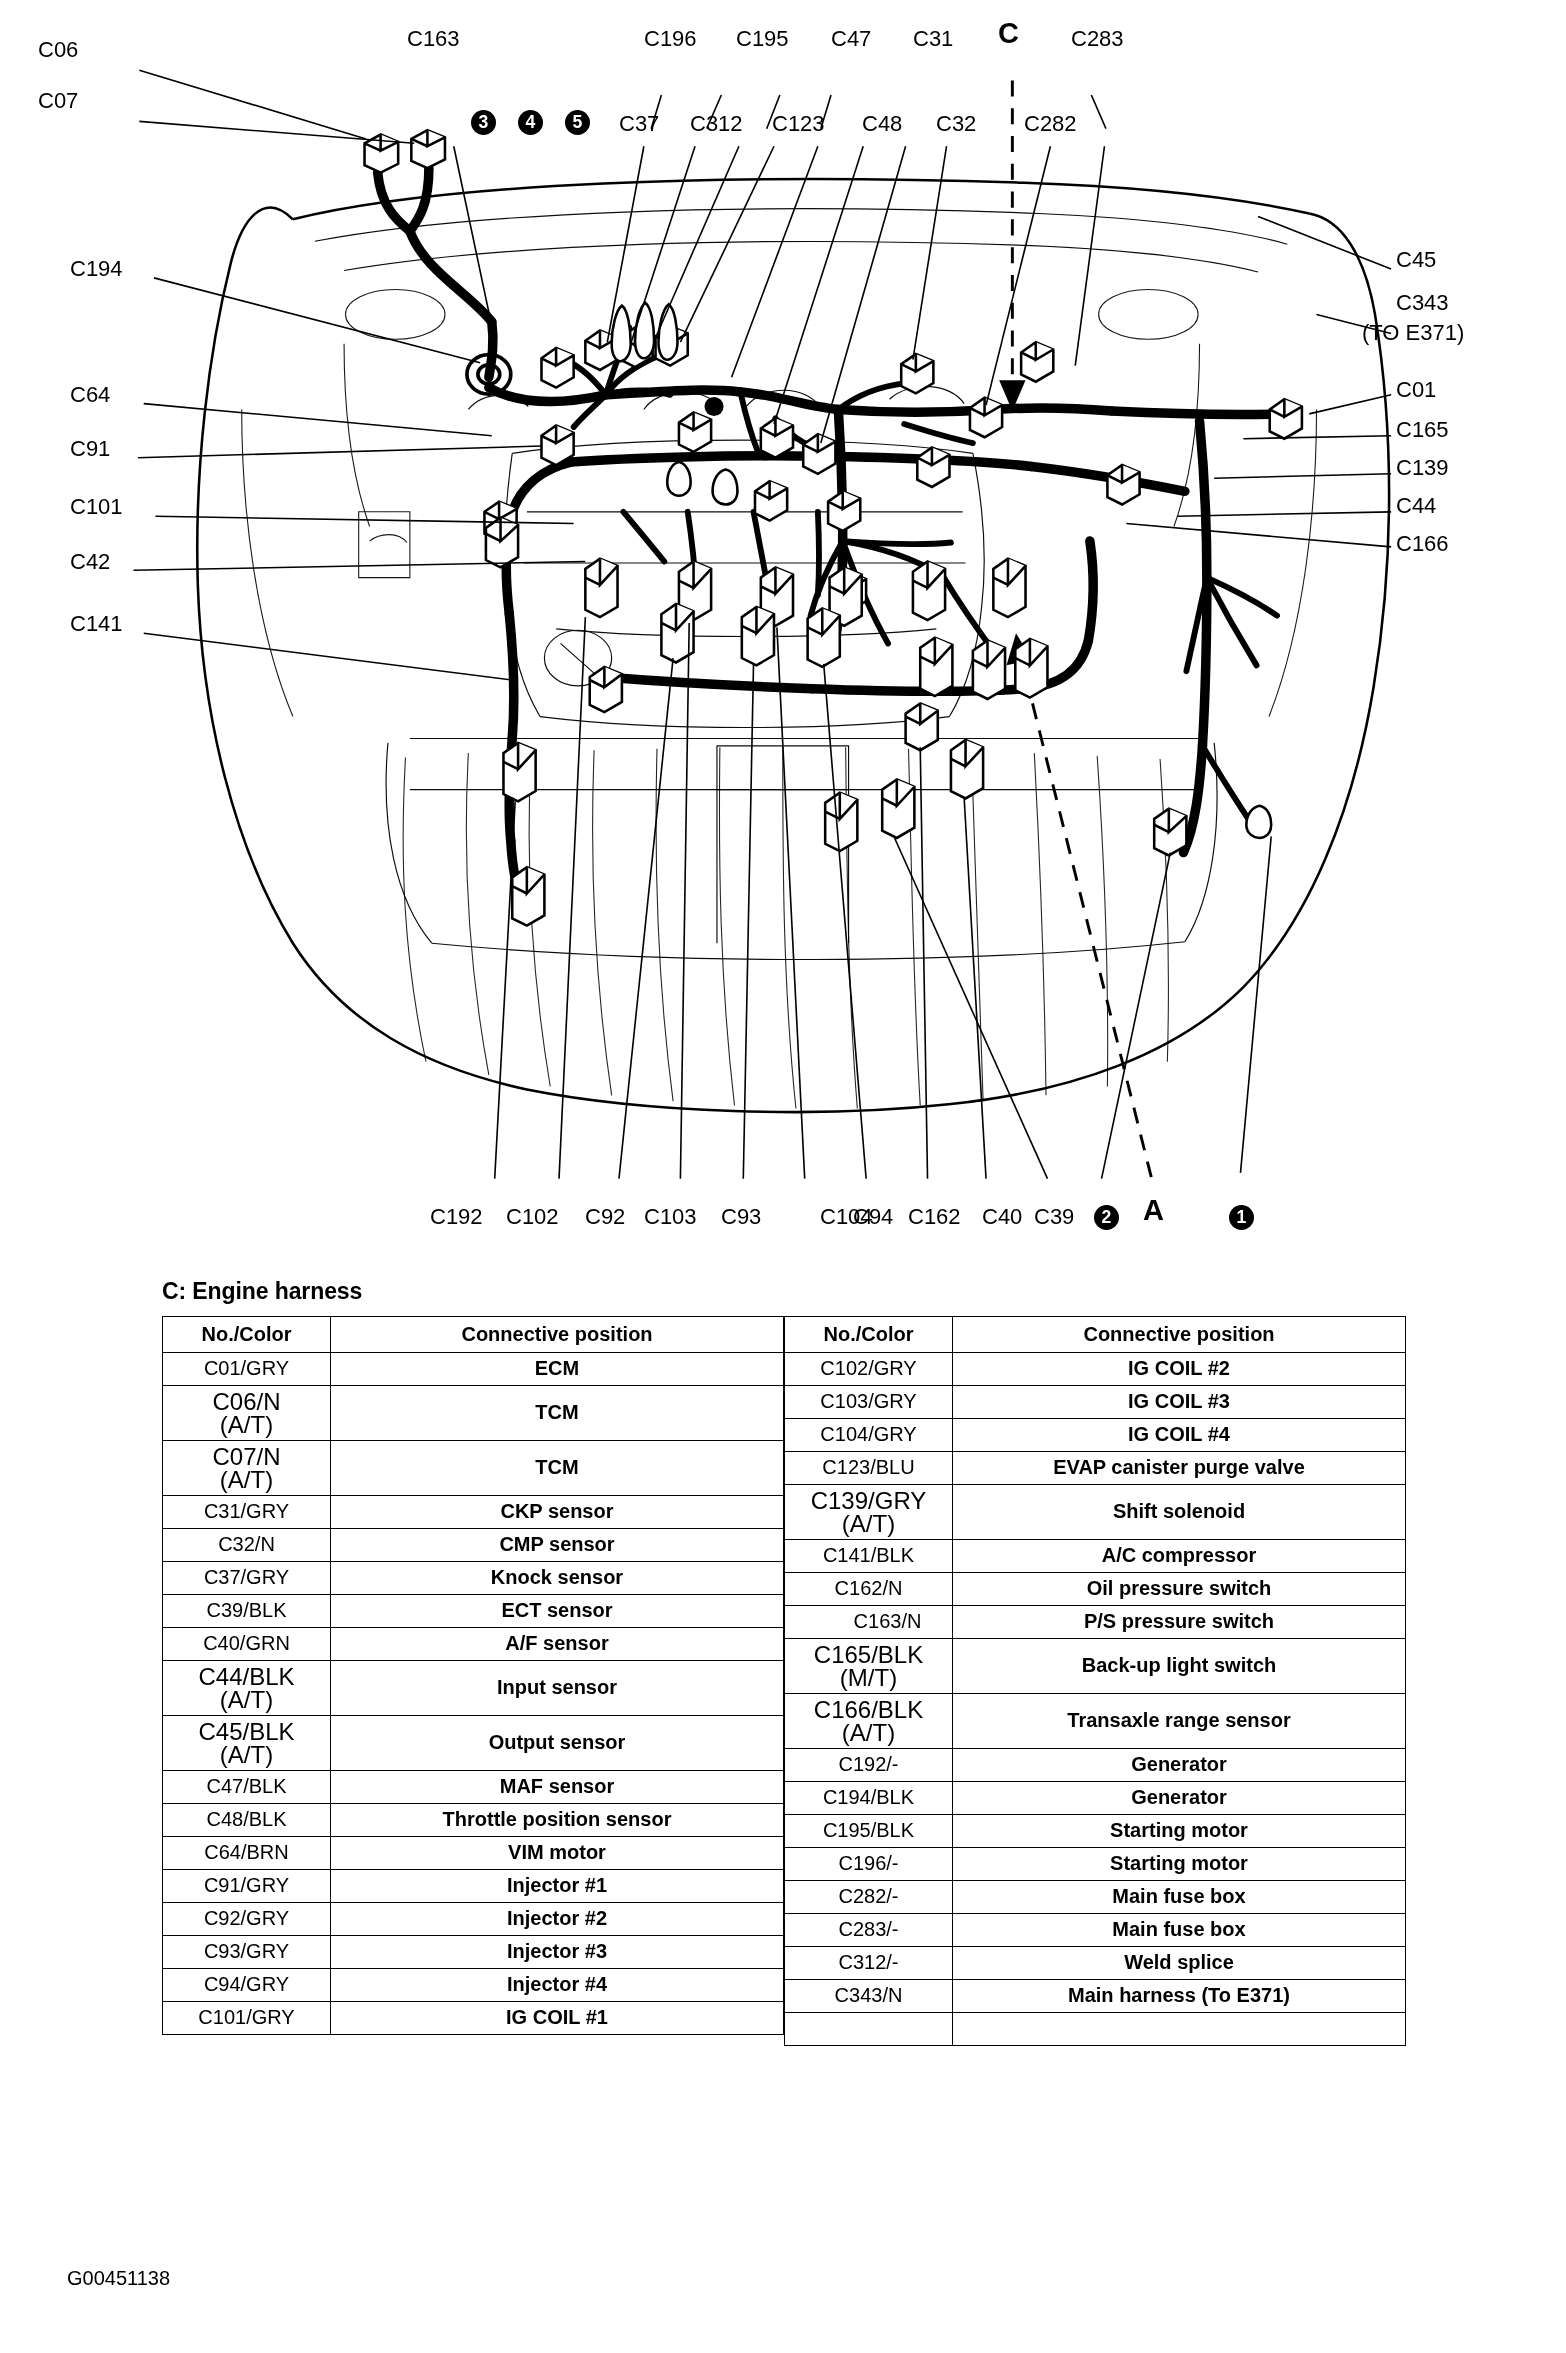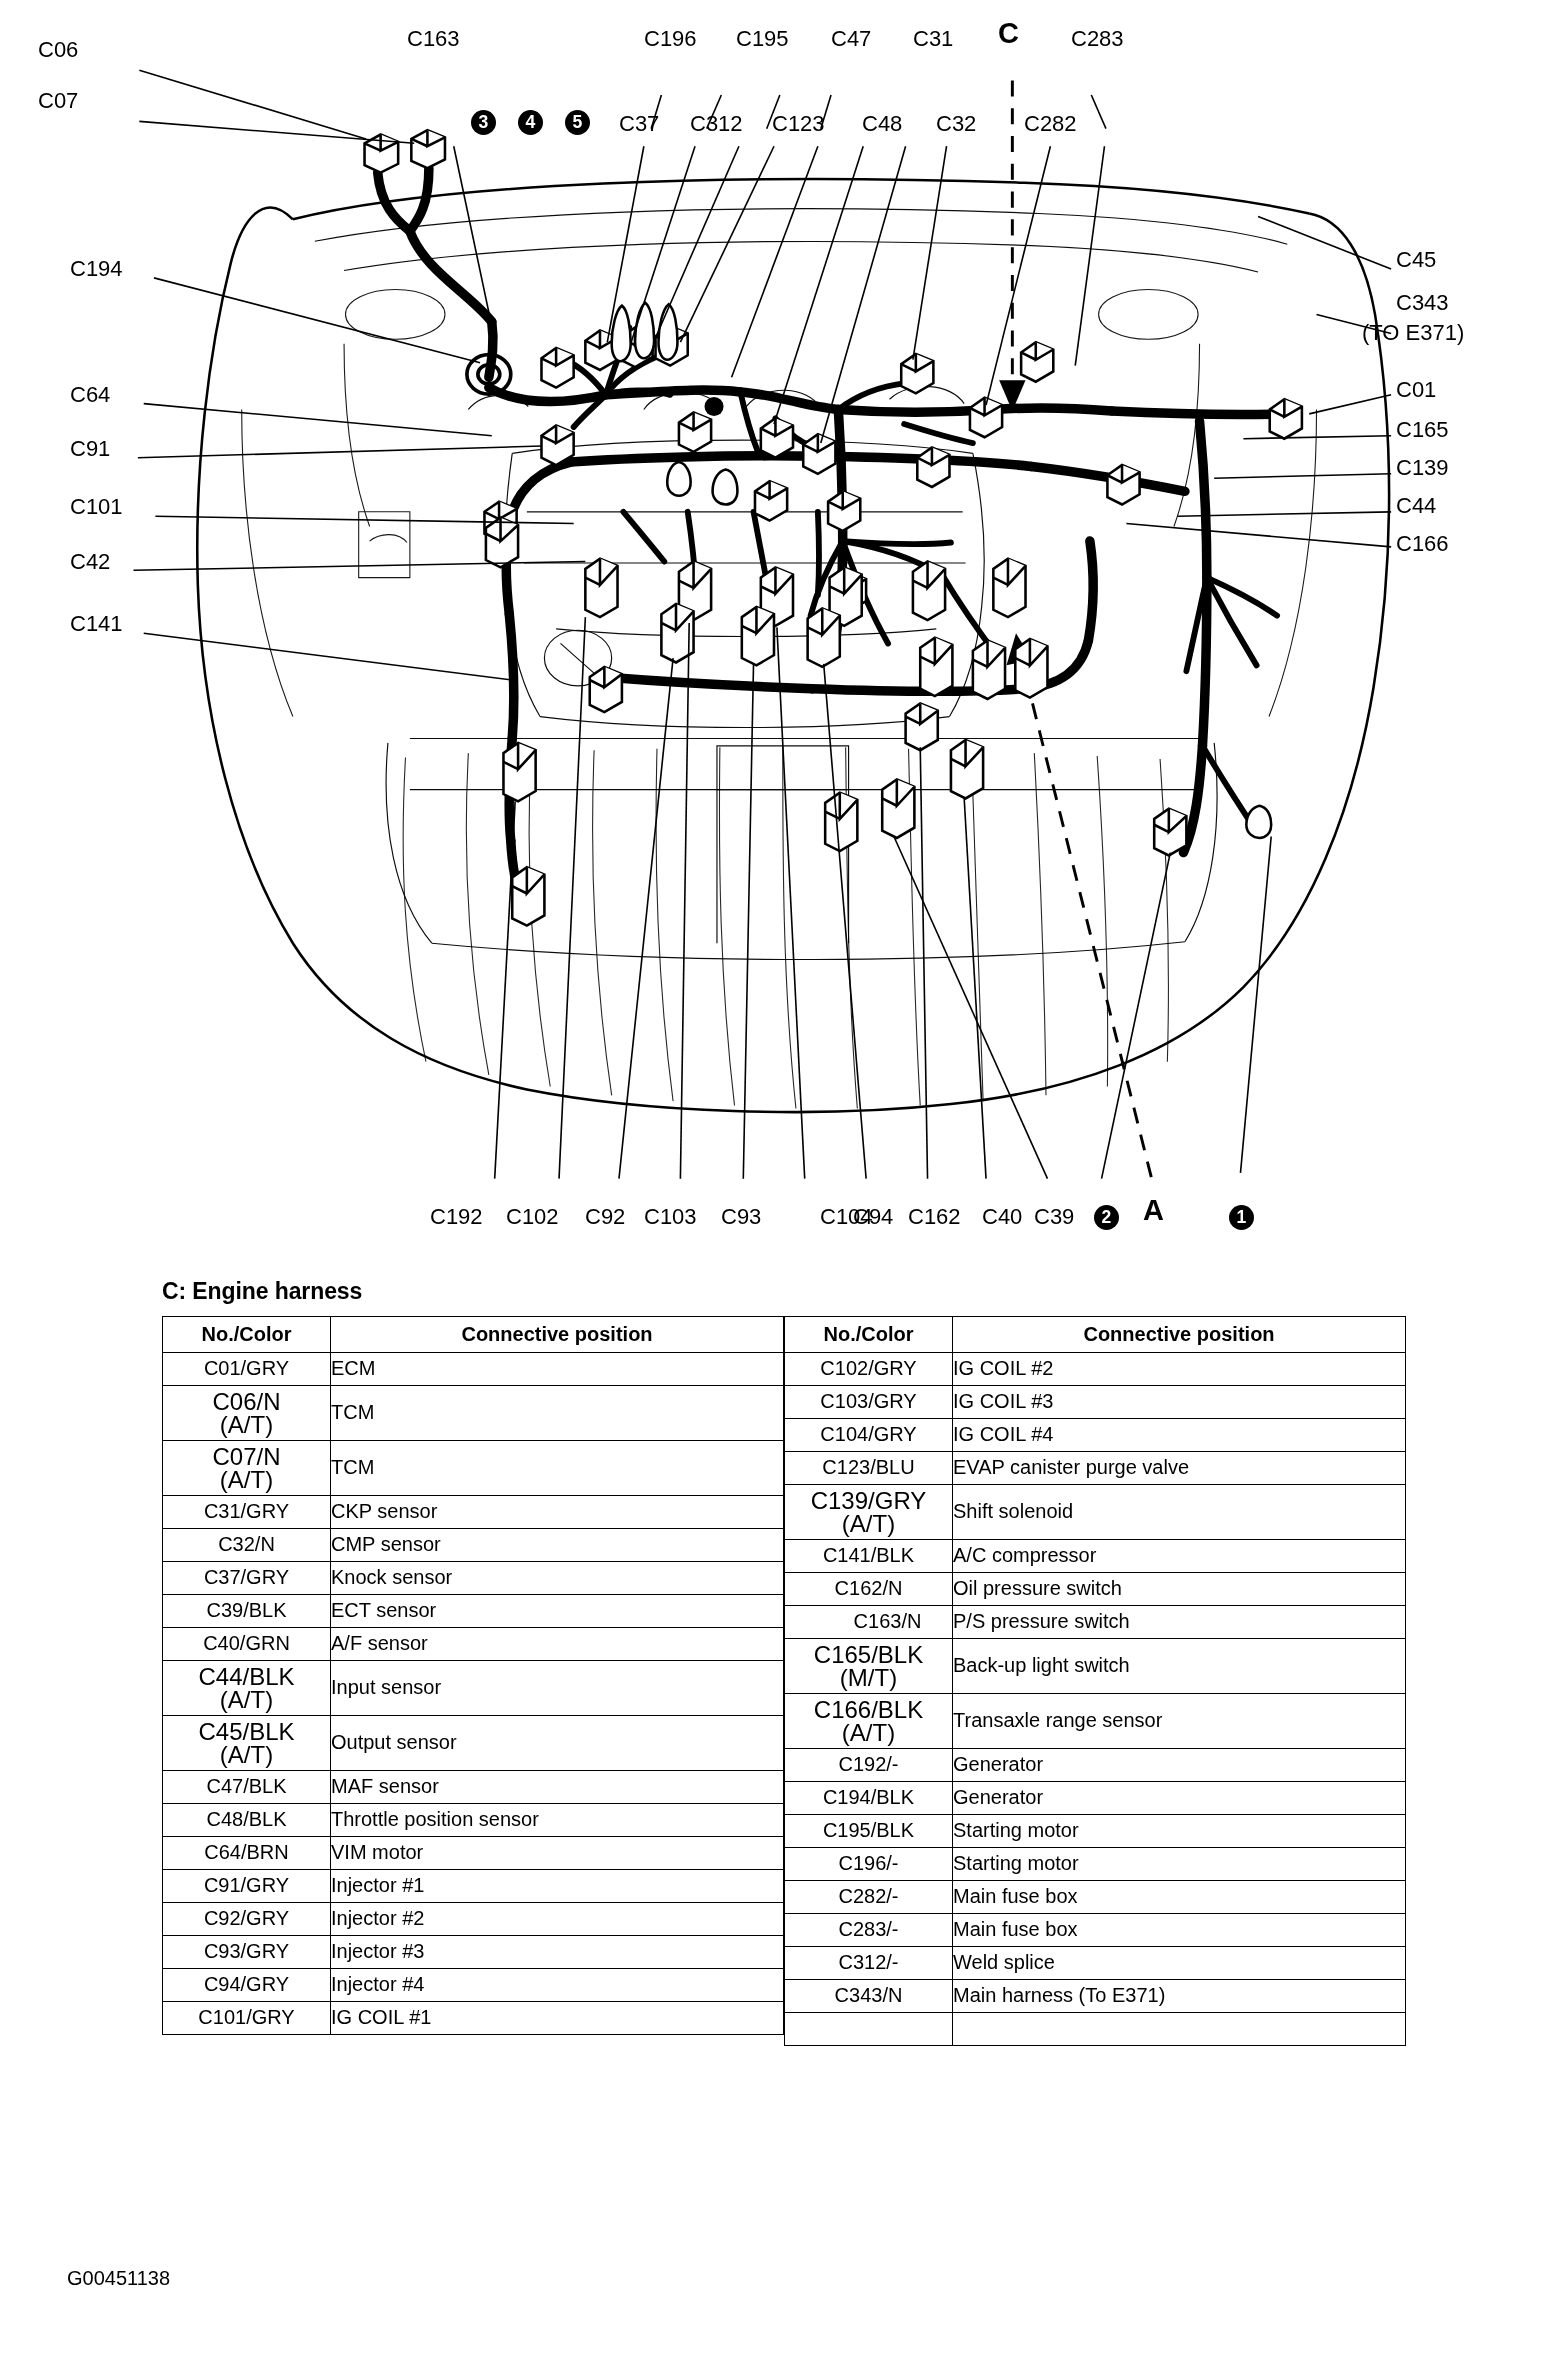--- a/index.html
+++ b/index.html
@@ -98,23 +98,24 @@
     height: 35px;
     vertical-align: middle;
   }
   td.no-col {
     text-align: center;
     vertical-align: middle;
     width: 168px;
     padding: 2.9px 0;
   }
   td.pos-col {
-    text-align: left;
+    text-align: center;
     vertical-align: middle;
     padding-left: 8.8px;
+    font-weight: bold;
   }
   col.c-no { width: 168px; }
   col.c-pos { width: 453px; }
   .sub {
     display: block;
     font-size: 24px;
     line-height: 23.4px;
   }
   .cellline {
     line-height: 23.4px;

